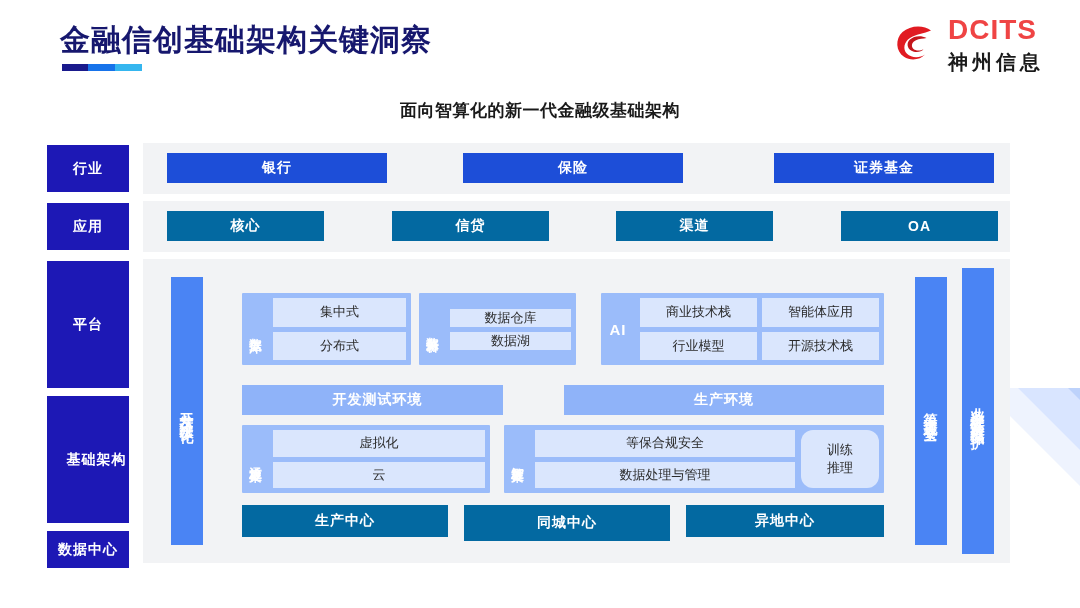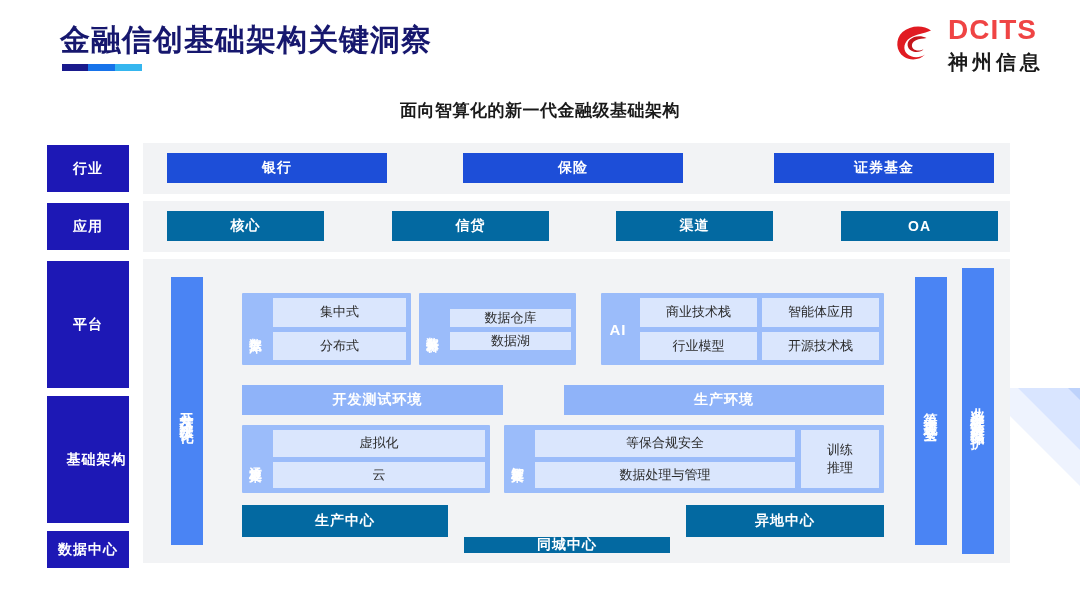--- a/index.html
+++ b/index.html
@@ -183,24 +183,24 @@
     </div>
   </div>
 
   <div class="grp" style="position:absolute;left:504px;top:425px;width:380px;height:68px;">
     <div class="grp-label">智算框架</div>
     <div class="grp-body" style="flex-direction:row;gap:6px;">
       <div style="flex:1;display:flex;flex-direction:column;gap:5px;">
         <div class="cell">等保合规安全</div>
         <div class="cell">数据处理与管理</div>
       </div>
-      <div class="plain-cell" style="width:78px;flex:0 0 78px;flex-direction:column;">
+      <div class="plain-cell" style="width:78px;flex:0 0 78px;flex-direction:column;border-radius:12px;">
         <span>训练</span>
         <span>推理</span>
       </div>
     </div>
   </div>
 
   <div class="bx bx-mid" style="position:absolute;left:242px;top:505px;width:206px;height:32px;">生产中心</div>
-  <div class="bx bx-mid" style="position:absolute;left:464px;top:505px;width:206px;height:16px;margin-top:32px;">同城中心</div>
+  <div class="bx bx-mid" style="position:absolute;left:464px;top:505px;width:206px;height:36px;">同城中心</div>
   <div class="bx bx-mid" style="position:absolute;left:686px;top:505px;width:198px;height:32px;">异地中心</div>
 
 </div>
 
 </body></html>

